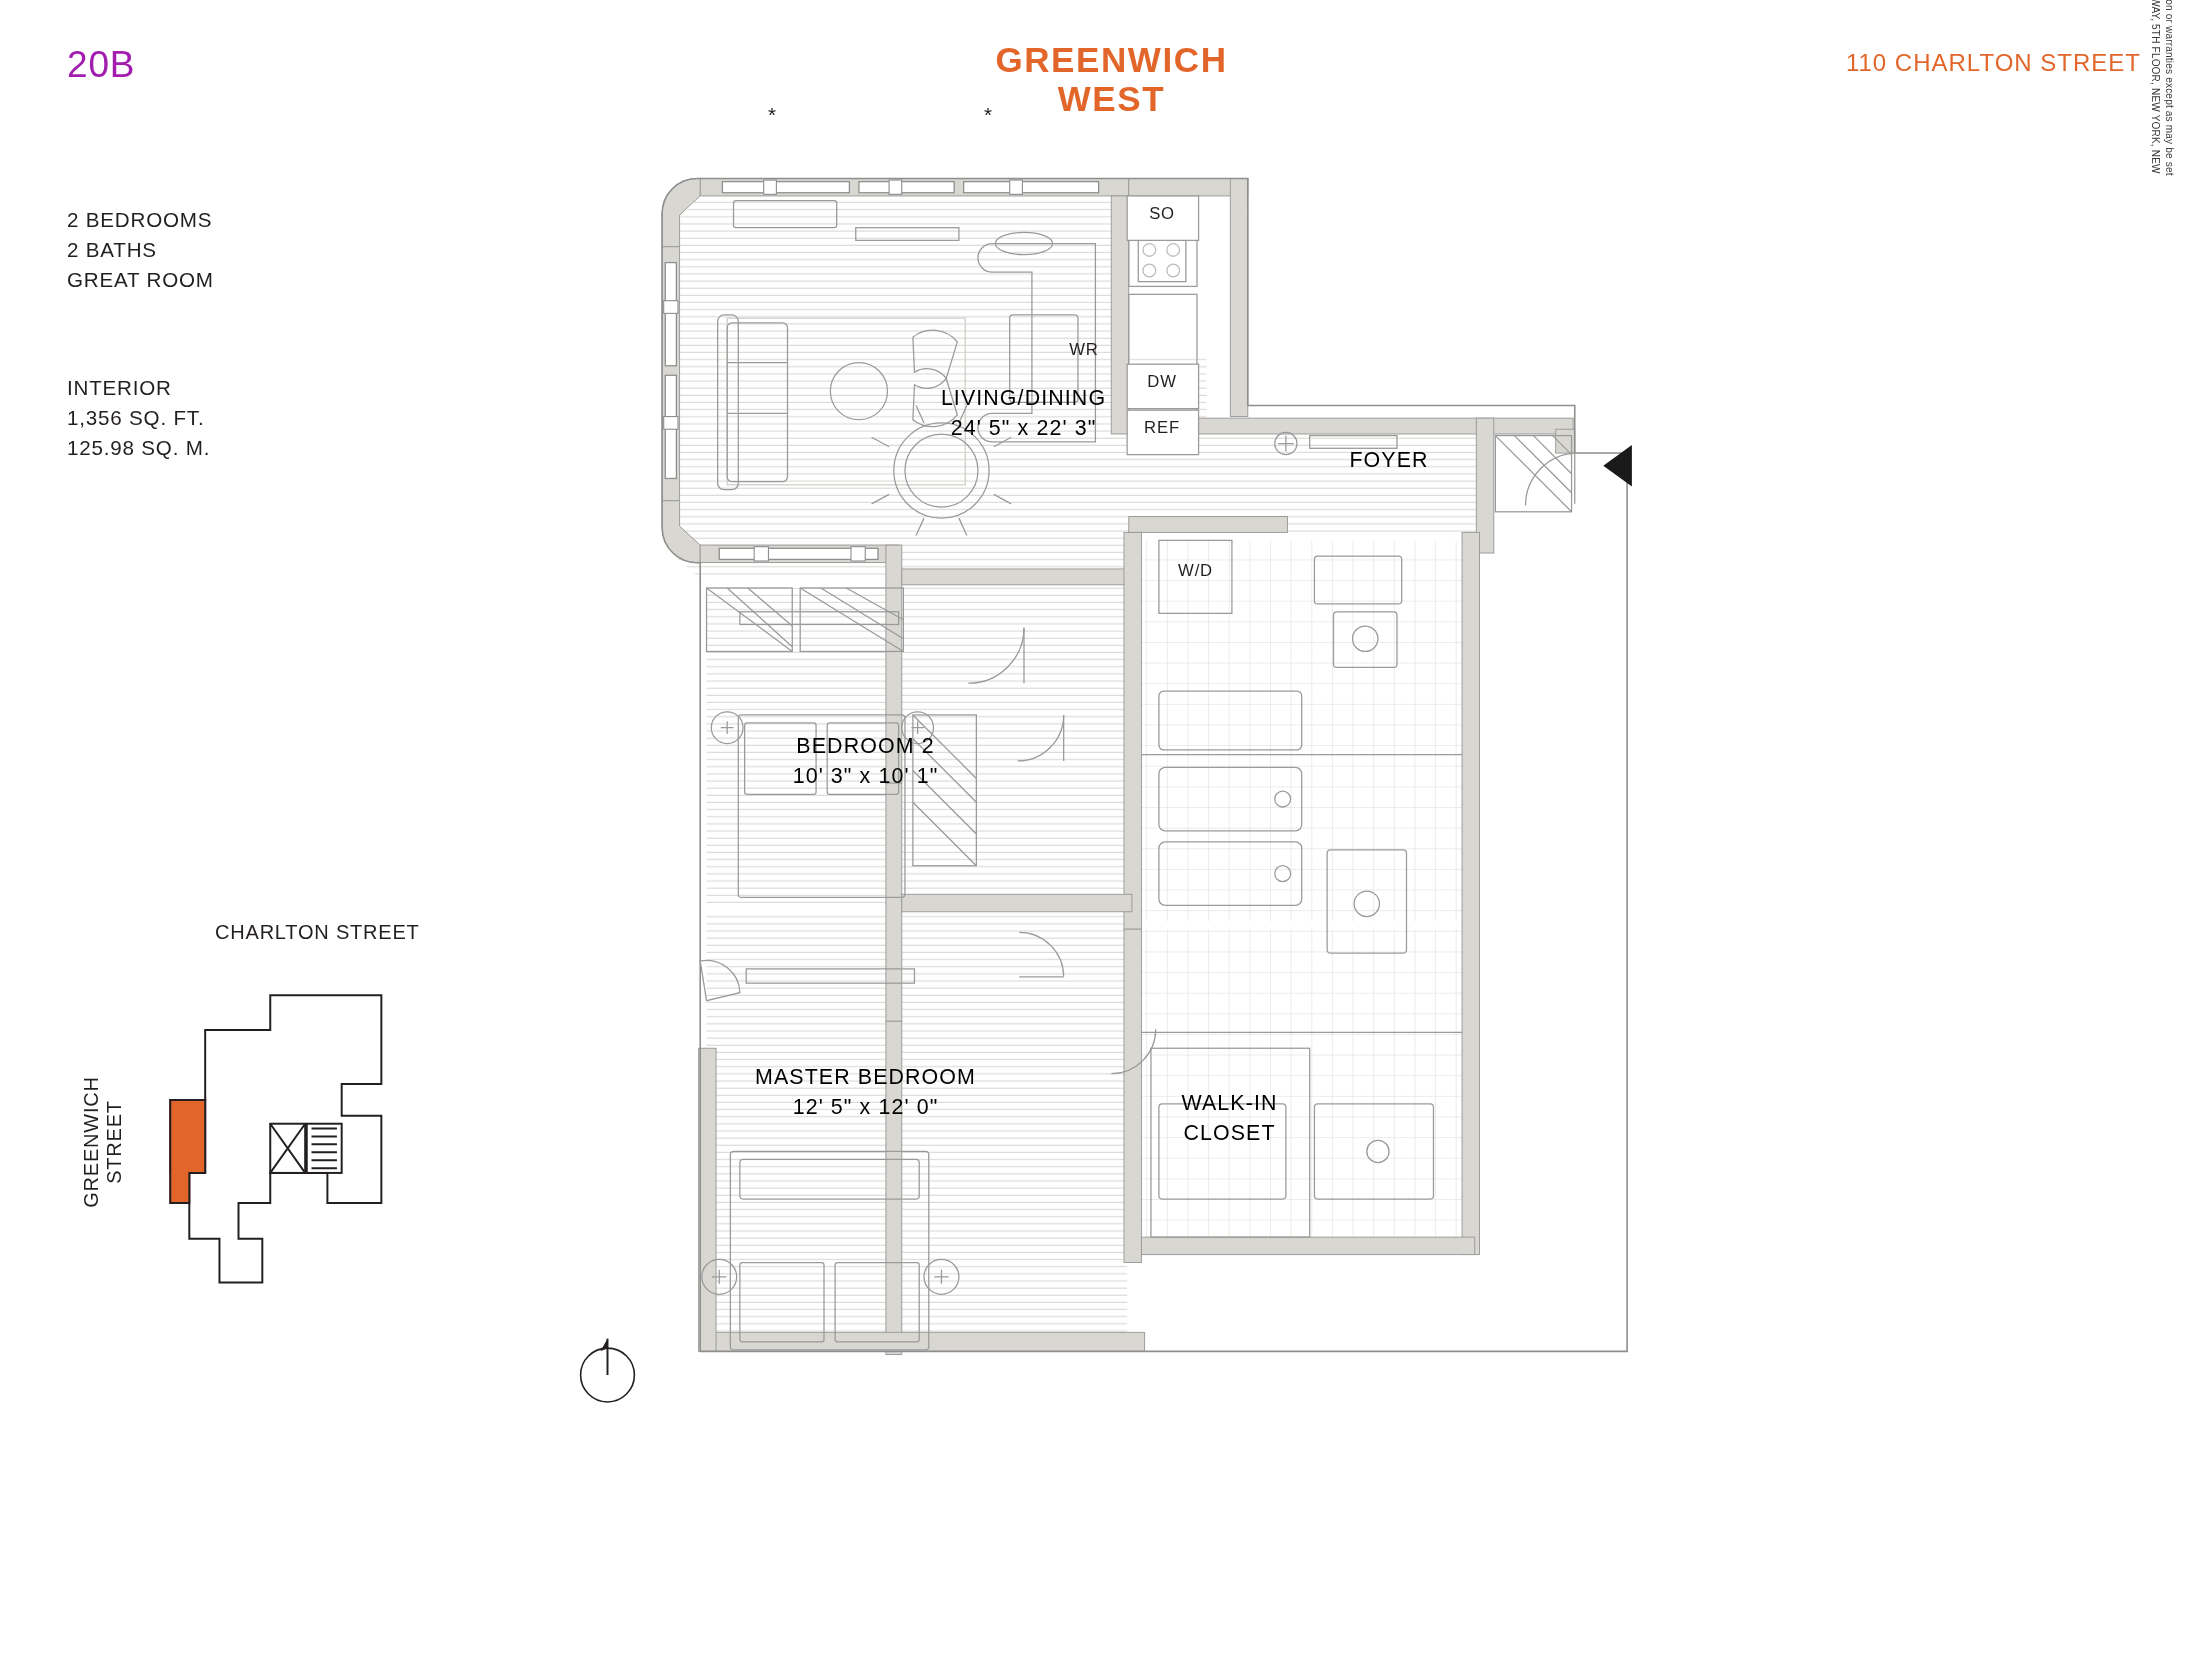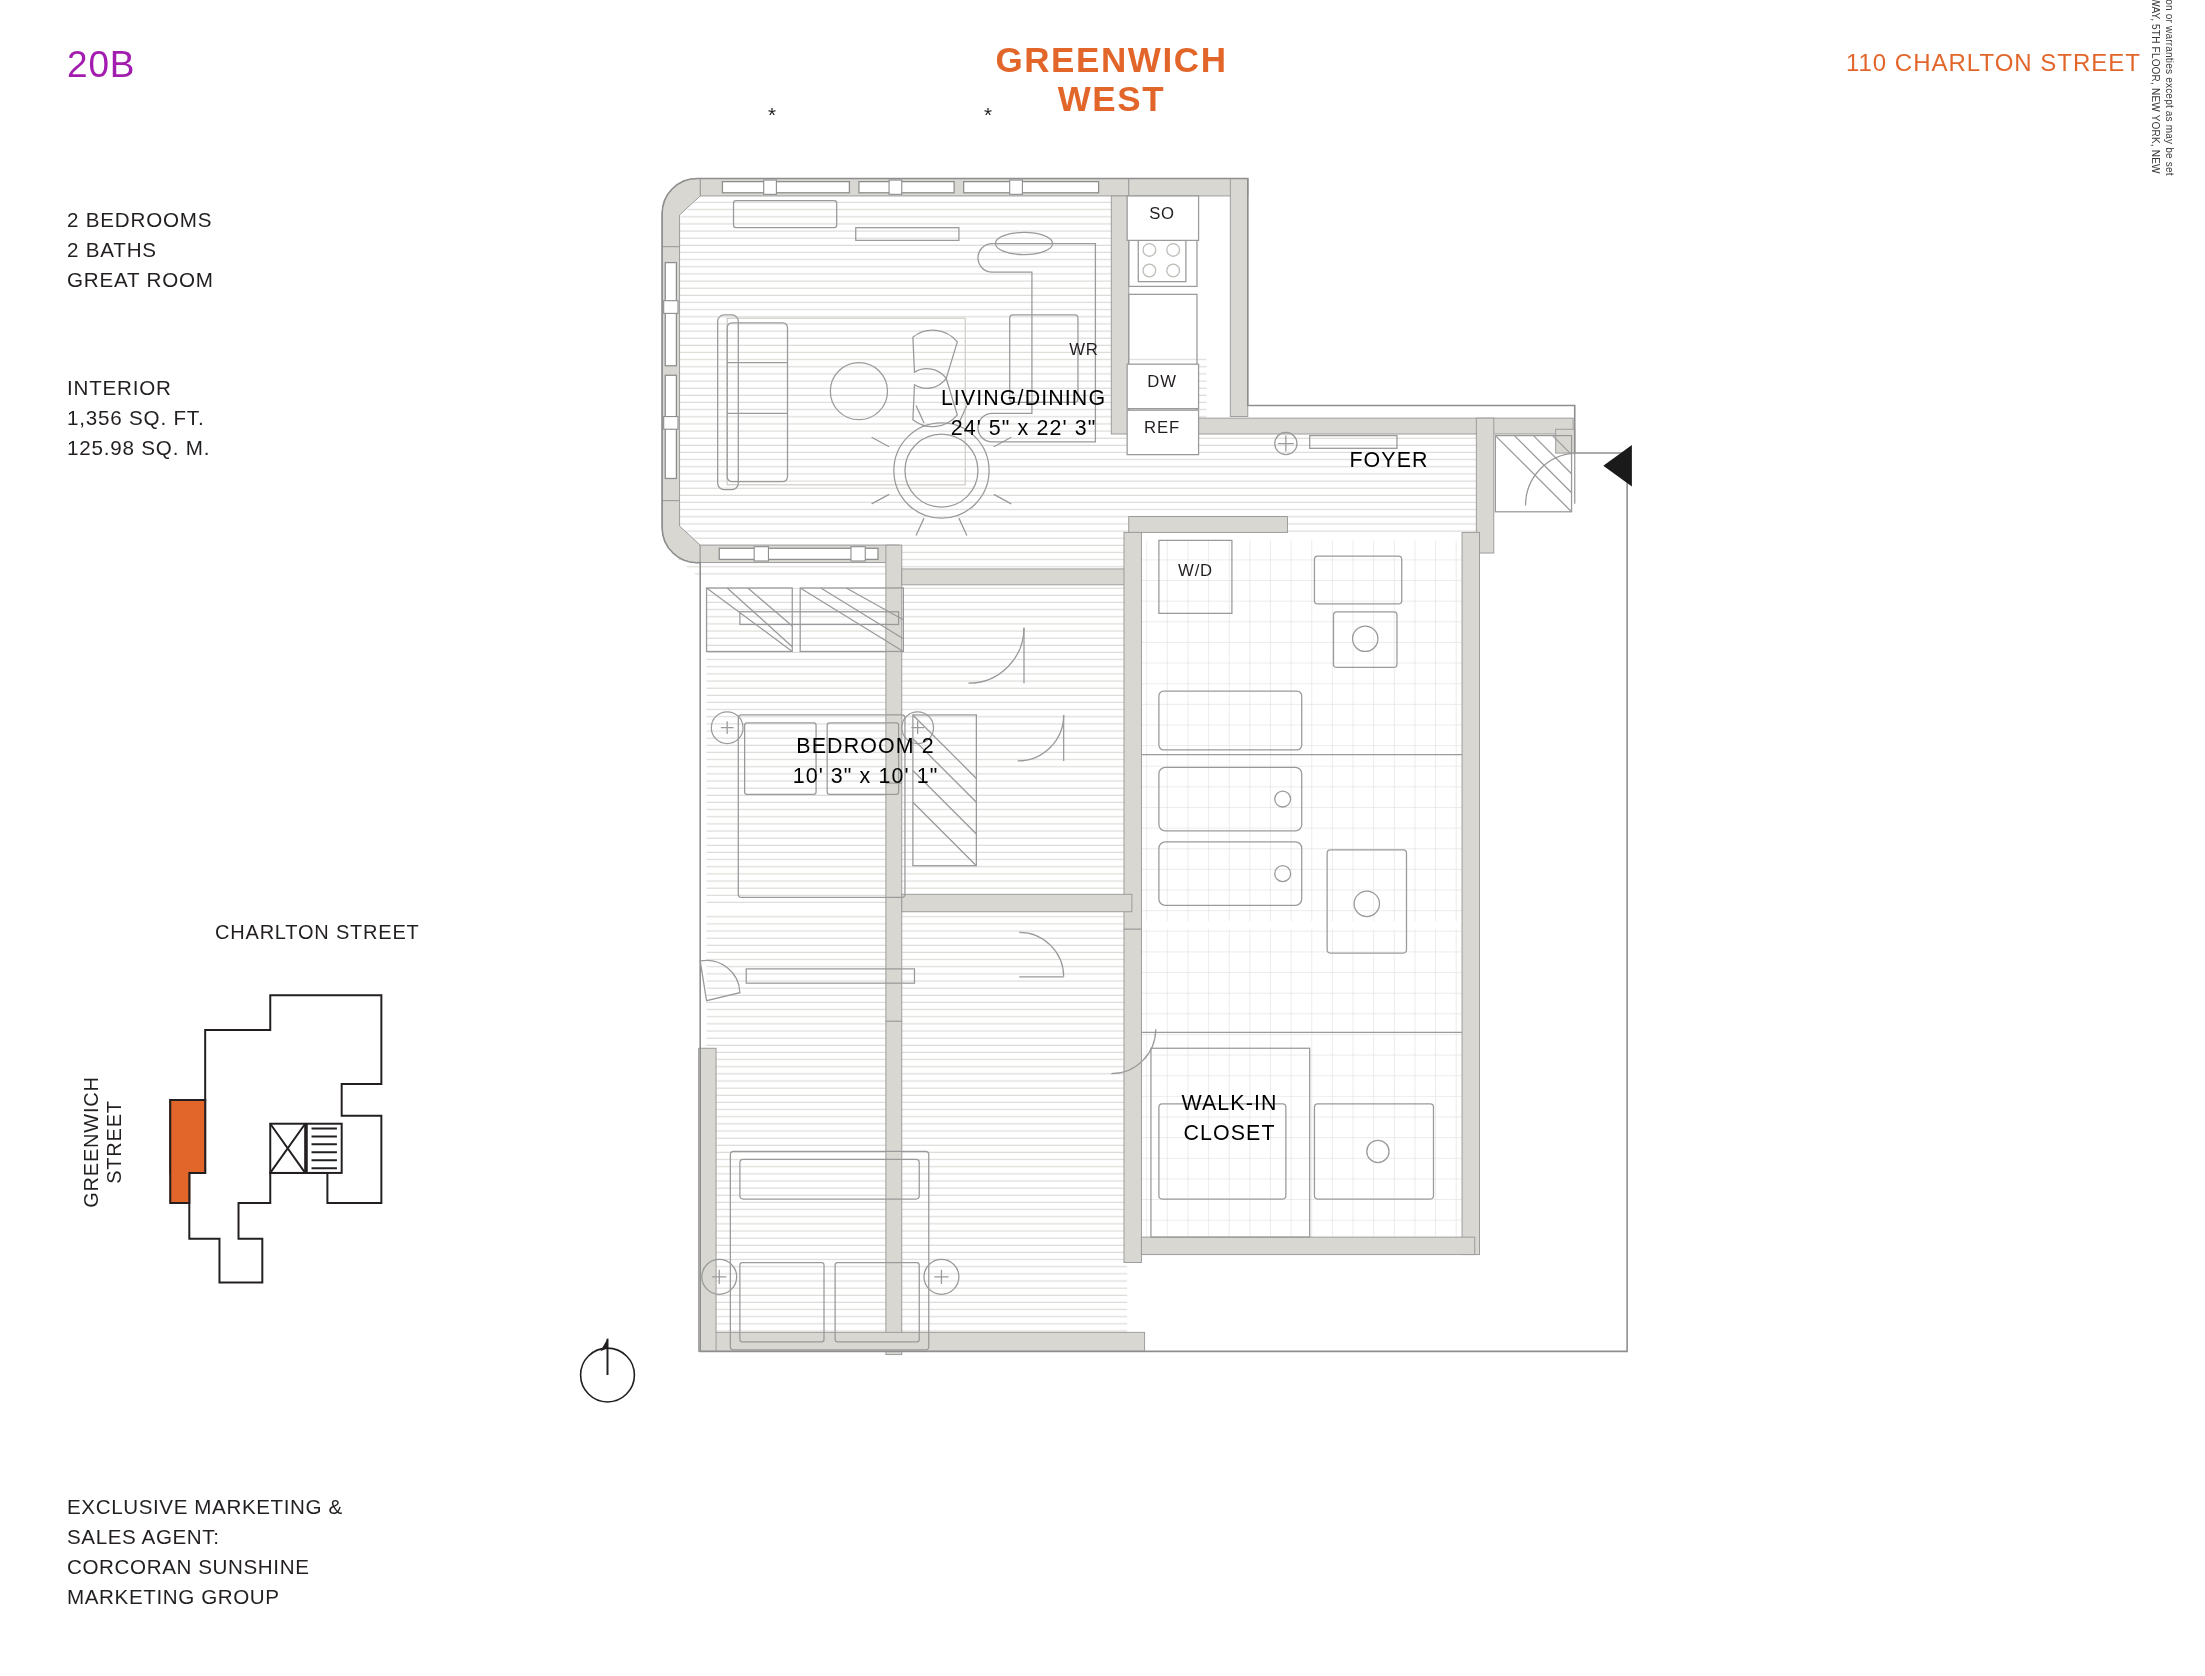--- a/index.html
+++ b/index.html
@@ -175,26 +175,20 @@
     <div>2 BATHS</div>
     <div>GREAT ROOM</div>
   </div>
 
   <div class="interior">
     <div>INTERIOR</div>
     <div>1,356 SQ. FT.</div>
     <div>125.98 SQ. M.</div>
   </div>
 
-  <div class="agent">
-    <div>EXCLUSIVE MARKETING &amp;</div>
-    <div>SALES AGENT:</div>
-    <div>CORCORAN SUNSHINE</div>
-    <div>MARKETING GROUP</div>
-  </div>
 
   <div class="keyplan">
     <div class="charlton-label">CHARLTON STREET</div>
     <div class="greenwich-label">GREENWICH STREET</div>
     <svg width="318" height="373" viewBox="0 0 400 470">
       <g fill="none" stroke="#231f20" stroke-width="2.5">
         <path d="M78 82 L160 82 L160 38 L300 38 L300 150 L250 150 L250 190 L300 190 L300 300
                  L232 300 L232 262 L160 262 L160 300 L120 300 L120 345 L150 345 L150 400 L96 400
                  L96 345 L58 345 L58 262 L34 262 L34 170 L78 170 Z"></path>
         <path d="M34 170 L78 170 L78 262 L34 262"></path>
@@ -450,20 +444,24 @@
 
     <div class="fp-label" style="left:635px; top:278px; width:206px;">
       <span>FOYER</span>
     </div>
 
     <div class="fp-label" style="left:48px; top:564px; width:333px;">
       <span>BEDROOM 2</span>
       <span class="dim">10' 3" x 10' 1"</span>
     </div>
 
+    <div class="fp-label" style="left:40px; top:895px; width:349px;">
+      <span>MASTER BEDROOM</span>
+      <span class="dim">12' 5" x 12' 0"</span>
+    </div>
 
     <div class="fp-label" style="left:489px; top:921px; width:179px;">
       <span>WALK-IN CLOSET</span>
     </div>
 
     
     <svg class="compass" width="87" height="87" viewBox="0 0 110 110">
       <circle cx="55" cy="62" r="34" fill="none" stroke="#231f20" stroke-width="2"></circle>
       <path d="M55 16 L55 62" stroke="#231f20" stroke-width="2.5"></path>
       <path d="M55 16 L46 32 L55 28 Z" fill="#231f20"></path>

